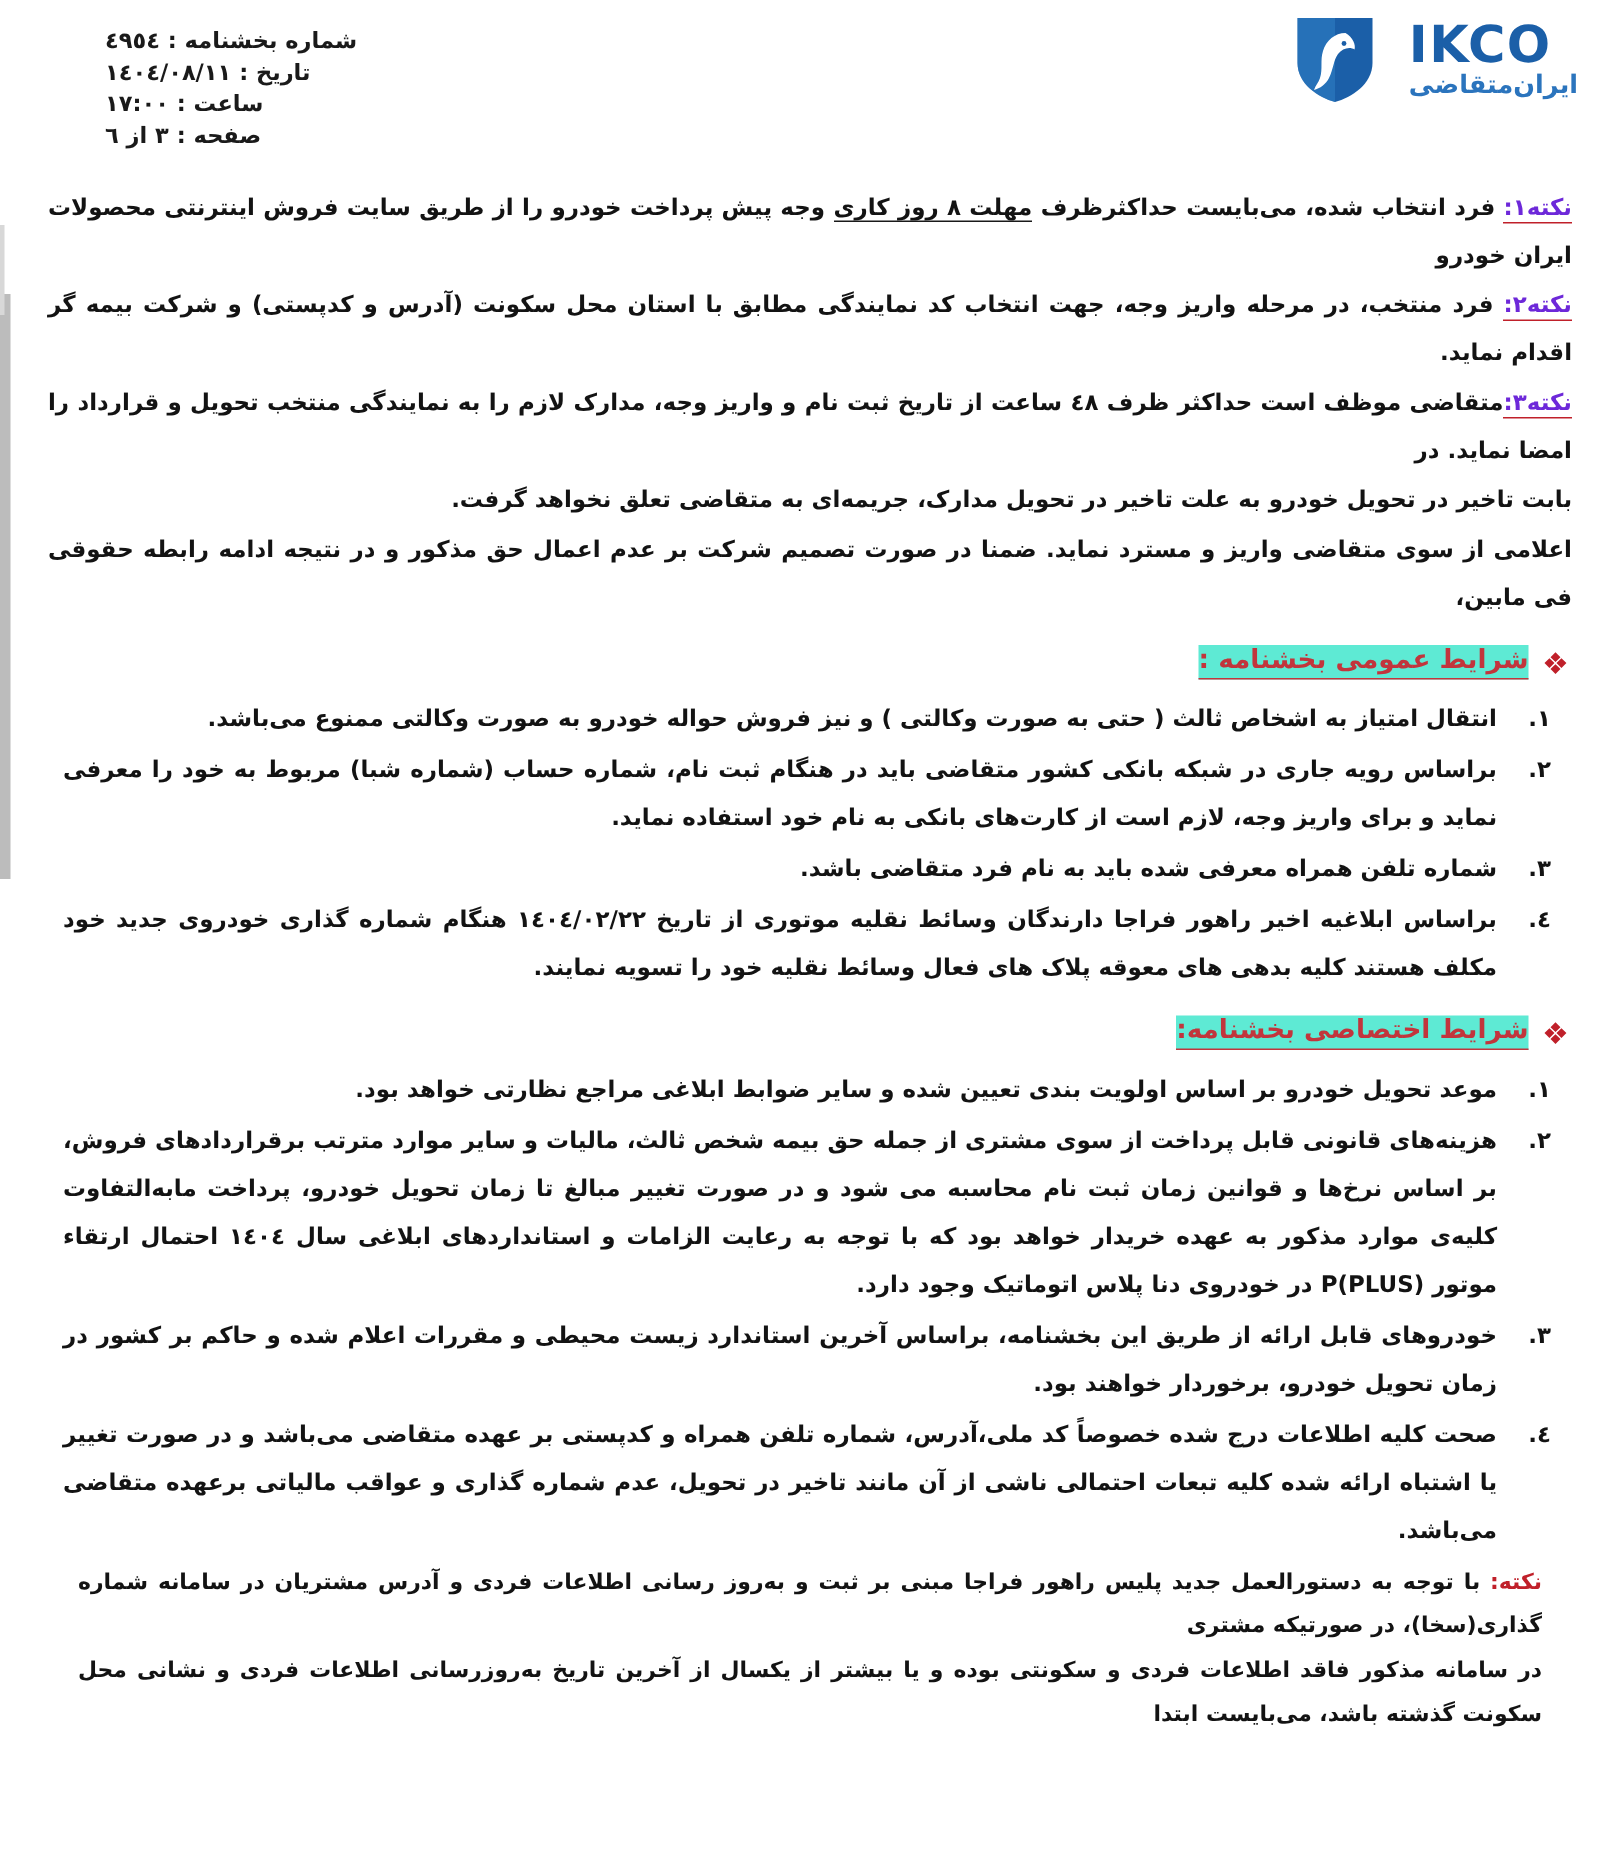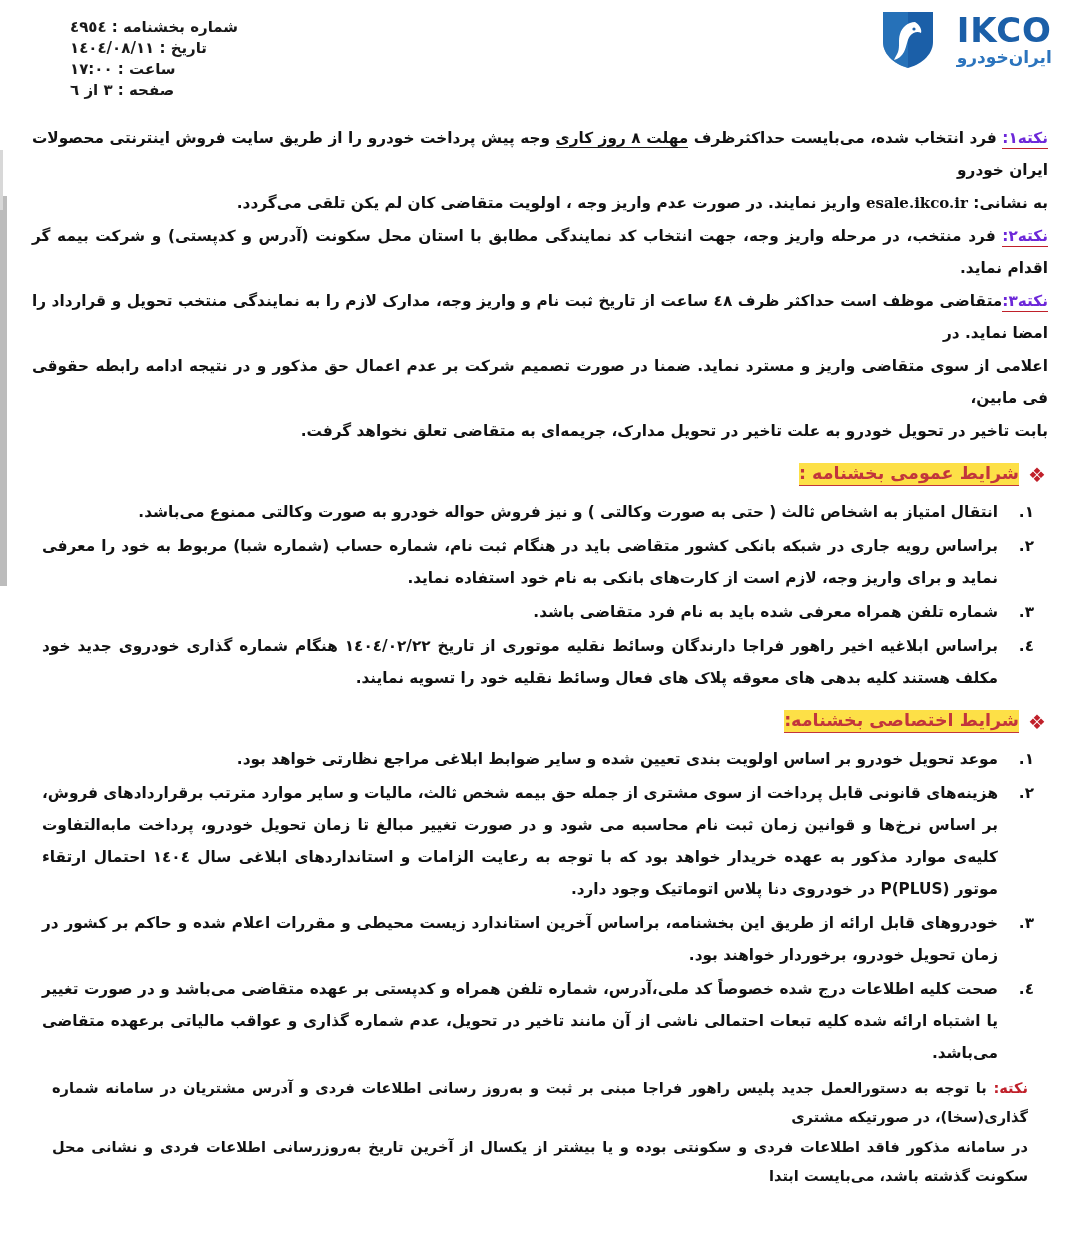--- a/index.html
+++ b/index.html
@@ -154,21 +154,21 @@
     line-height: 1;
     flex: 0 0 auto;
   }
   .section-head .title {
     color: #c2353c;
     font-weight: bold;
     font-size: 17.5px;
     border-bottom: 1.5px solid #c2353c;
     padding-bottom: 2px;
     letter-spacing: .5px;
-    background: #fde047;
+    background: #5eead4;
   }
 
   
   ol.nlist {
     list-style: none;
     margin: 0;
     padding: 0 28px 0 24px;
     direction: rtl;
   }
   ol.nlist > li {
@@ -233,46 +233,43 @@
     <div class="logo-shield">
       <svg width="54" height="62" viewBox="0 0 54 62" xmlns="http://www.w3.org/2000/svg">
         <path d="M2 4 H52 V34 C52 48 38 57 27 60 C16 57 2 48 2 34 Z" fill="#1b5fa8"></path>
         <path d="M2 4 H27 V60 C16 57 2 48 2 34 Z" fill="#2f80c4" opacity=".55"></path>
         <path d="M34 14 C27 14 21 19 19 26 C17 32 19 38 17 44 C16 47 14 49 13 52 C17 51 21 48 23 44 C26 38 26 32 29 28 C32 24 37 23 40 25 C41 22 39 17 34 14 Z" fill="#ffffff"></path>
         <circle cx="33" cy="21" r="1.6" fill="#1b5fa8"></circle>
       </svg>
     </div>
     <div class="logo-text">
       <span class="logo-latin">IKCO</span>
-      <span class="logo-fa">ایران‌خودرو</span>
+      <span class="logo-fa">ایران‌متقاضی</span>
     </div>
   </div>
 </div>
 
 <div class="content">
 
   <p class="para indented">
     <span class="lbl-red">نکته١:</span><span> فرد انتخاب شده، می‌بایست حداکثرظرف </span><span class="u">مهلت ٨ روز کاری</span><span> وجه پیش پرداخت خودرو را از طریق سایت فروش اینترنتی محصولات ایران خودرو</span>
   </p>
 
-  <p class="para indented">
-    <span>به نشانی: </span><span class="serif-link">esale.ikco.ir</span><span> واریز نمایند. در صورت عدم واریز وجه ، اولویت متقاضی کان لم یکن تلقی می‌گردد.</span>
-  </p>
 
   <p class="para indented">
     <span class="lbl-red">نکته٢:</span><span> فرد منتخب، در مرحله واریز وجه، جهت انتخاب کد نمایندگی مطابق با استان محل سکونت (آدرس و کدپستی)  و شرکت بیمه  گر اقدام نماید.</span>
   </p>
 
   <p class="para indented">
     <span class="lbl-red">نکته٣:</span><span>متقاضی موظف است حداکثر ظرف ٤٨ ساعت از تاریخ ثبت نام و واریز وجه، مدارک لازم را به نمایندگی منتخب تحویل و قرارداد را امضا نماید. در</span>
   </p>
-  <p class="para indented">اعلامی از سوی متقاضی واریز و مسترد نماید. ضمنا در صورت تصمیم شرکت بر عدم اعمال حق مذکور و در نتیجه ادامه رابطه حقوقی فی مابین،</p>
   <p class="para indented" style="text-align:right;">
     <span>بابت تاخیر در تحویل خودرو به علت تاخیر در تحویل مدارک، جریمه‌ای به متقاضی تعلق نخواهد گرفت.</span>
   </p>
+  <p class="para indented">اعلامی از سوی متقاضی واریز و مسترد نماید. ضمنا در صورت تصمیم شرکت بر عدم اعمال حق مذکور و در نتیجه ادامه رابطه حقوقی فی مابین،</p>
 
   <div class="section-head">
     <span class="bullet">❖</span>
     <span class="title">شرایط عمومی  بخشنامه :</span>
   </div>
 
   <ol class="nlist">
     <li>
       <span class="num">١.</span>
       <span class="txt">انتقال امتیاز به اشخاص ثالث ( حتی به صورت وکالتی ) و نیز فروش حواله خودرو  به صورت وکالتی ممنوع می‌باشد.</span>

